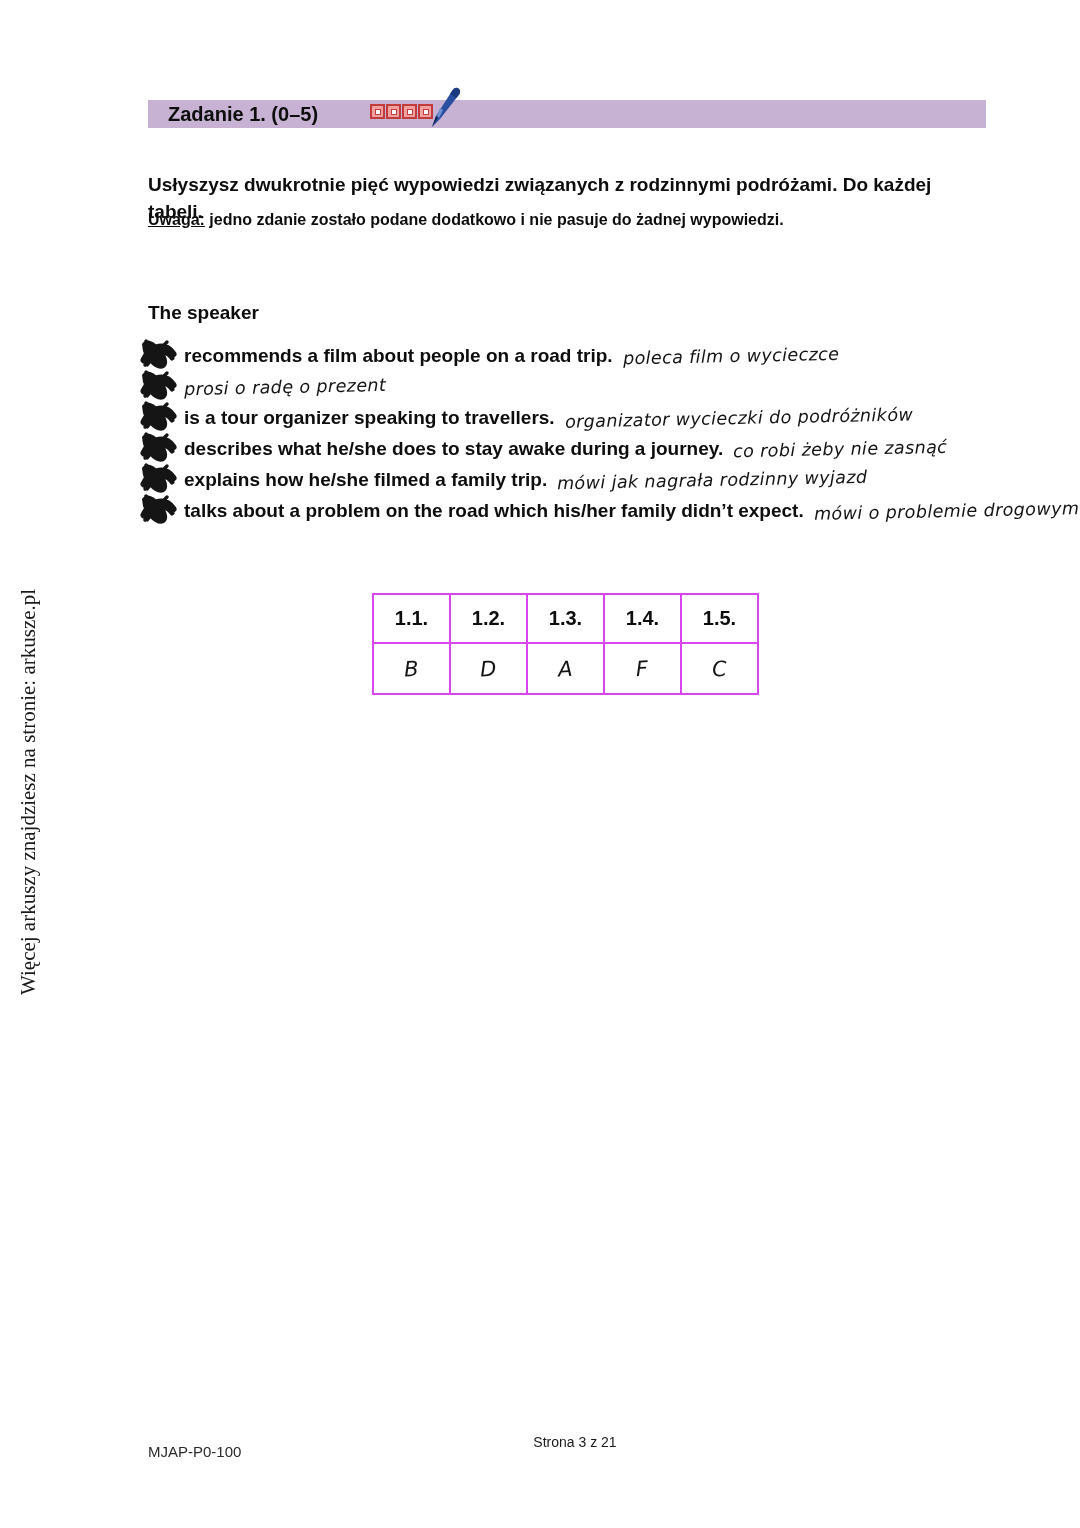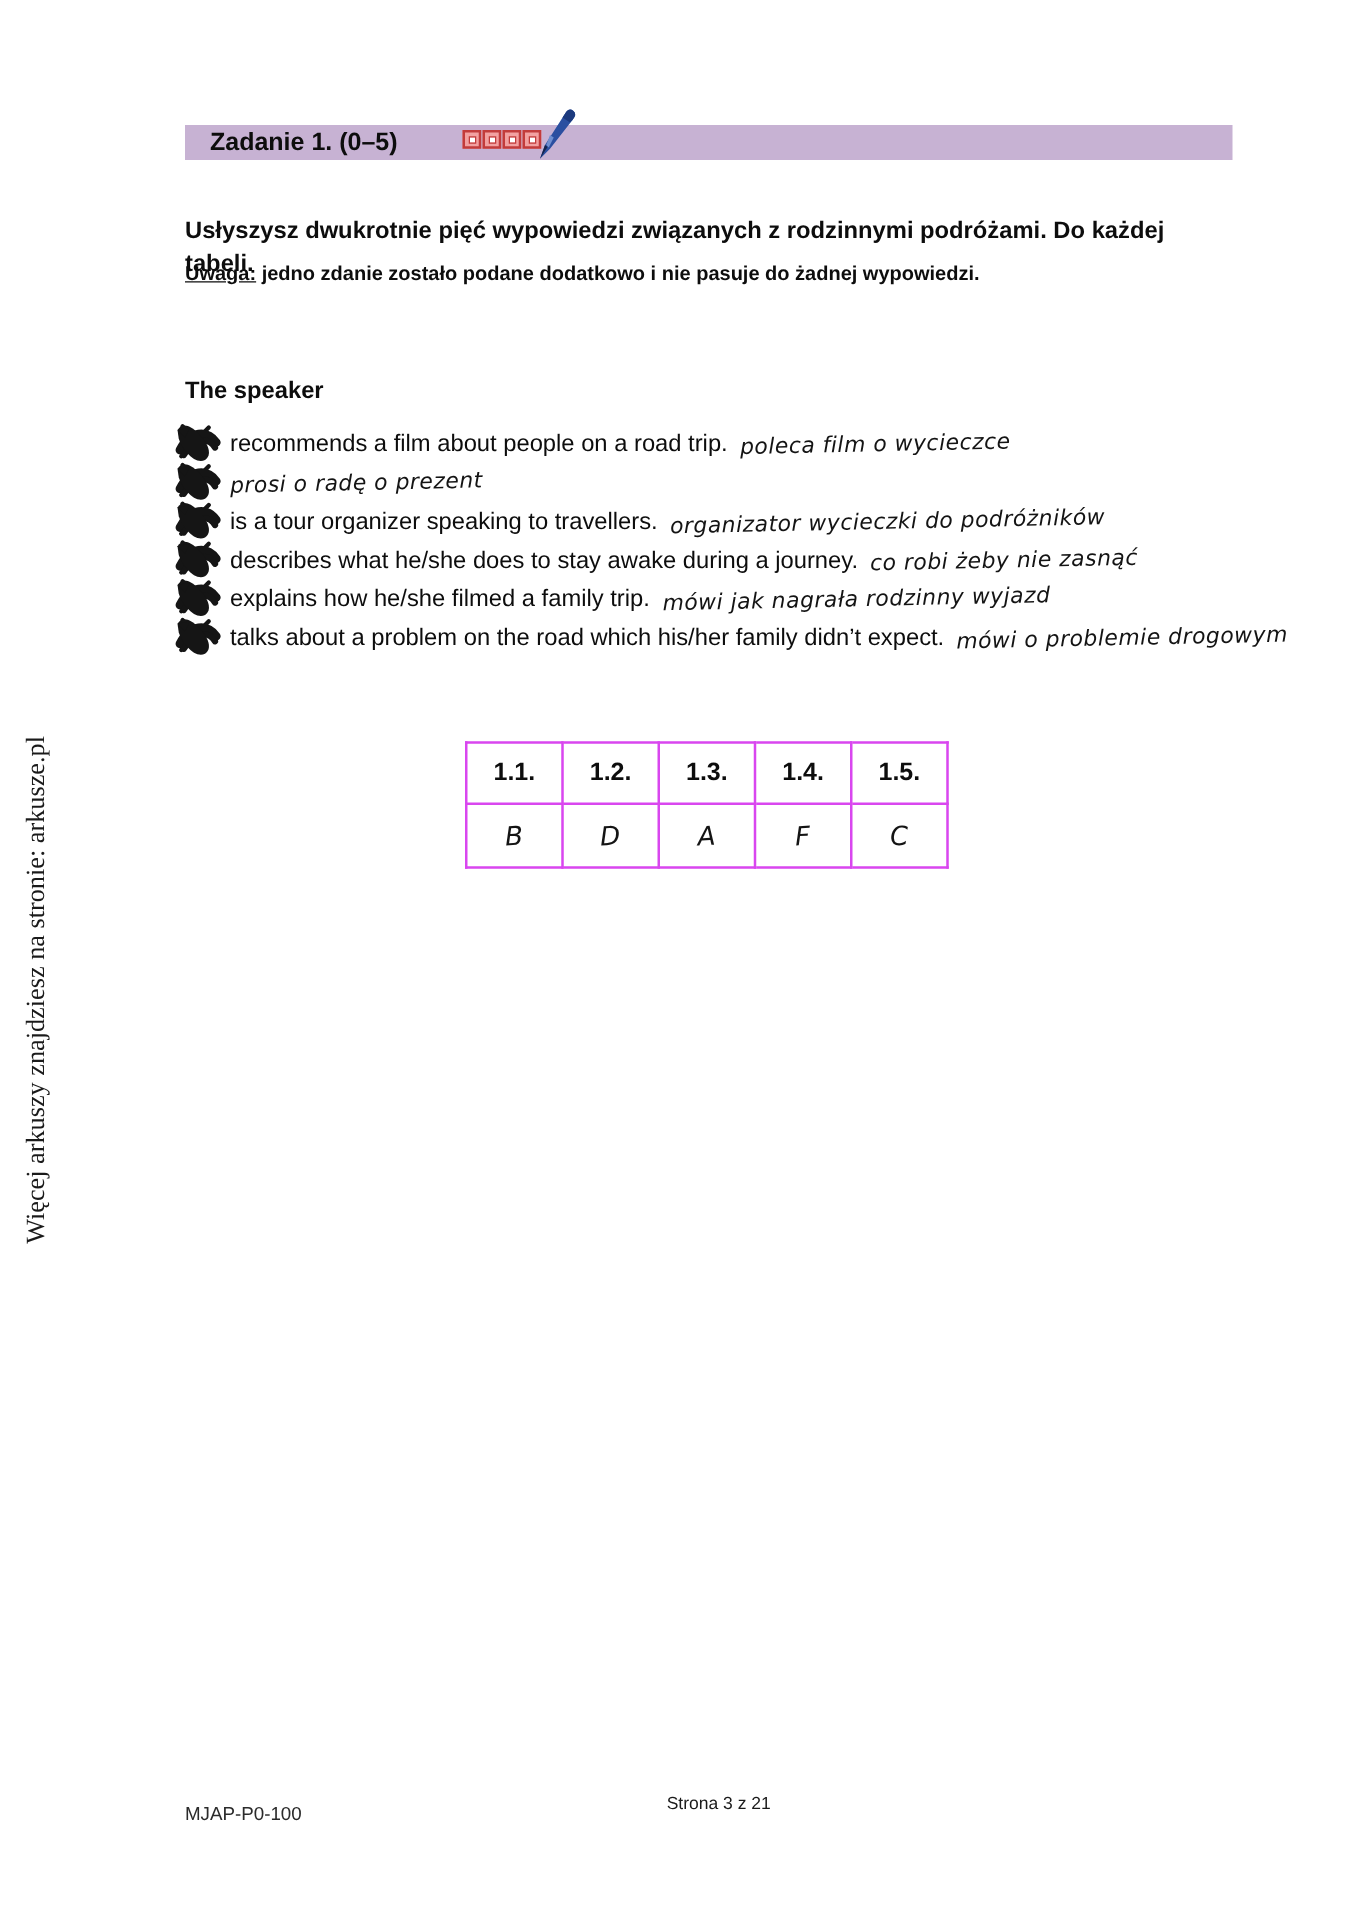--- a/index.html
+++ b/index.html
@@ -55,21 +55,21 @@
   }
   .speaker-list{position:absolute;left:148px;top:340px;width:910px;}
   .list-item{
     position:relative;height:31px;display:flex;align-items:center;
     white-space:nowrap;font-size:19px;color:#0d0d0d;
   }
   .marker{
     position:relative;width:36px;flex:0 0 36px;font-weight:bold;
   }
   .marker .strike-svg{position:absolute;left:-8px;top:-7px;pointer-events:none;}
-  .sentence{margin-right:10px;}
+  .sentence{margin-right:10px;font-weight:bold;}
   .hw{
     font-family:"DejaVu Sans",sans-serif;font-style:italic;
     font-size:17.5px;display:inline-block;transform:rotate(-1.2deg);
     letter-spacing:.4px;color:#141414;
   }
   
   .answers-table{
     position:absolute;left:372px;top:593px;border-collapse:collapse;
   }
   .answers-table td{

